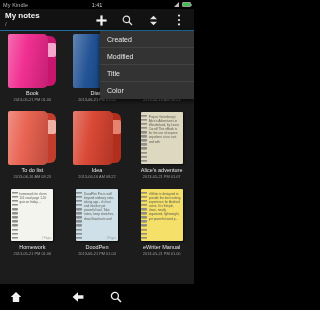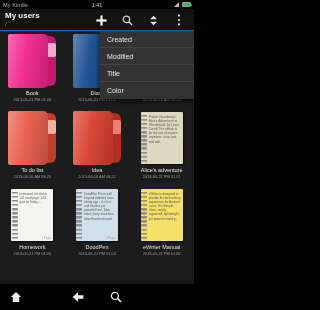--- a/index.html
+++ b/index.html
@@ -121,21 +121,21 @@
       <span class="ic-signal">
         <svg width="6" height="6" viewBox="0 0 6 6">
             <polygon points="0,5 5,5 5,0" fill="#bdbdbd"></polygon>
           </svg>
       </span>
       <span class="ic-batt"></span>
     </span>
   </div>
 
   <div class="actionbar">
-    <span class="ab-title">My users</span>
+    <span class="ab-title">My notes</span>
     <span class="ab-sub">/</span>
     <span class="ab-icons">
       <span class="ab-btn">
         <svg width="11" height="11" viewBox="0 0 11 11">
           <rect x="4.4" y="0.4" width="2.2" height="10.2" fill="#f2f2f2"></rect>
           <rect x="0.4" y="4.4" width="10.2" height="2.2" fill="#f2f2f2"></rect>
         </svg>
       </span>
       <span class="ab-btn">
         <svg width="11" height="11" viewBox="0 0 11 11">

